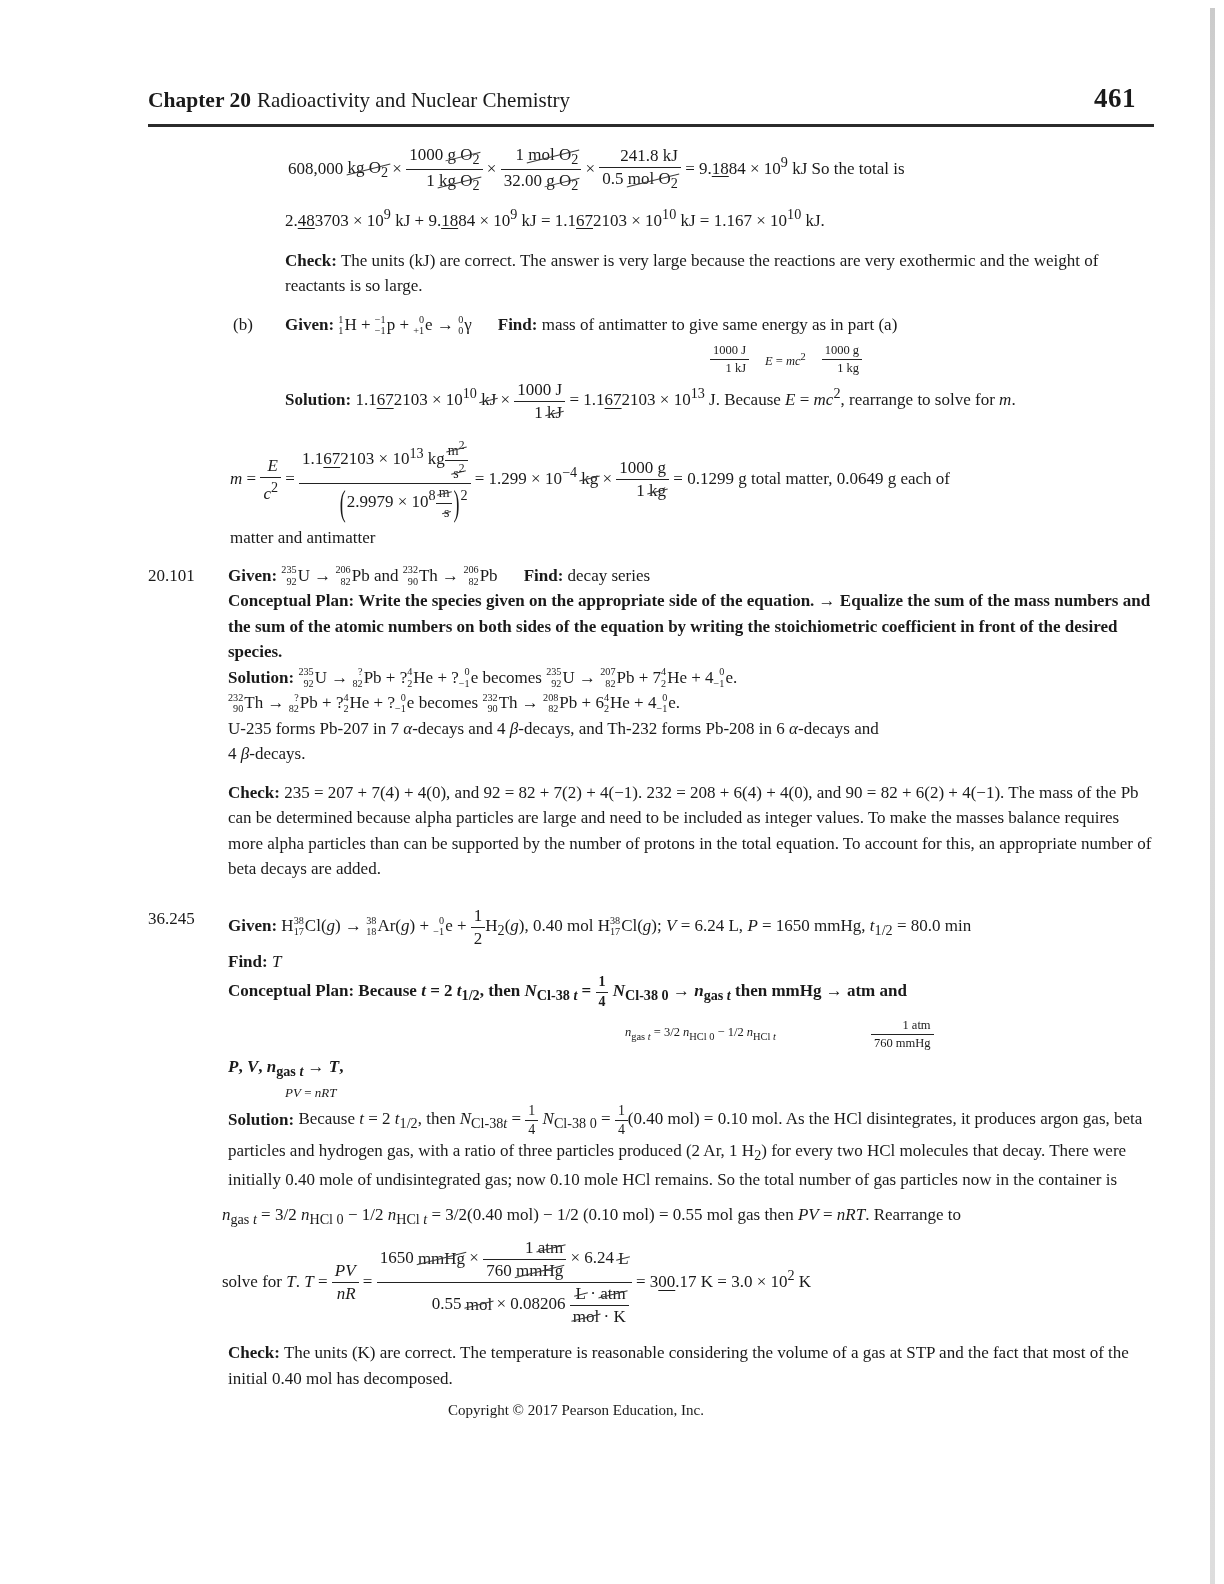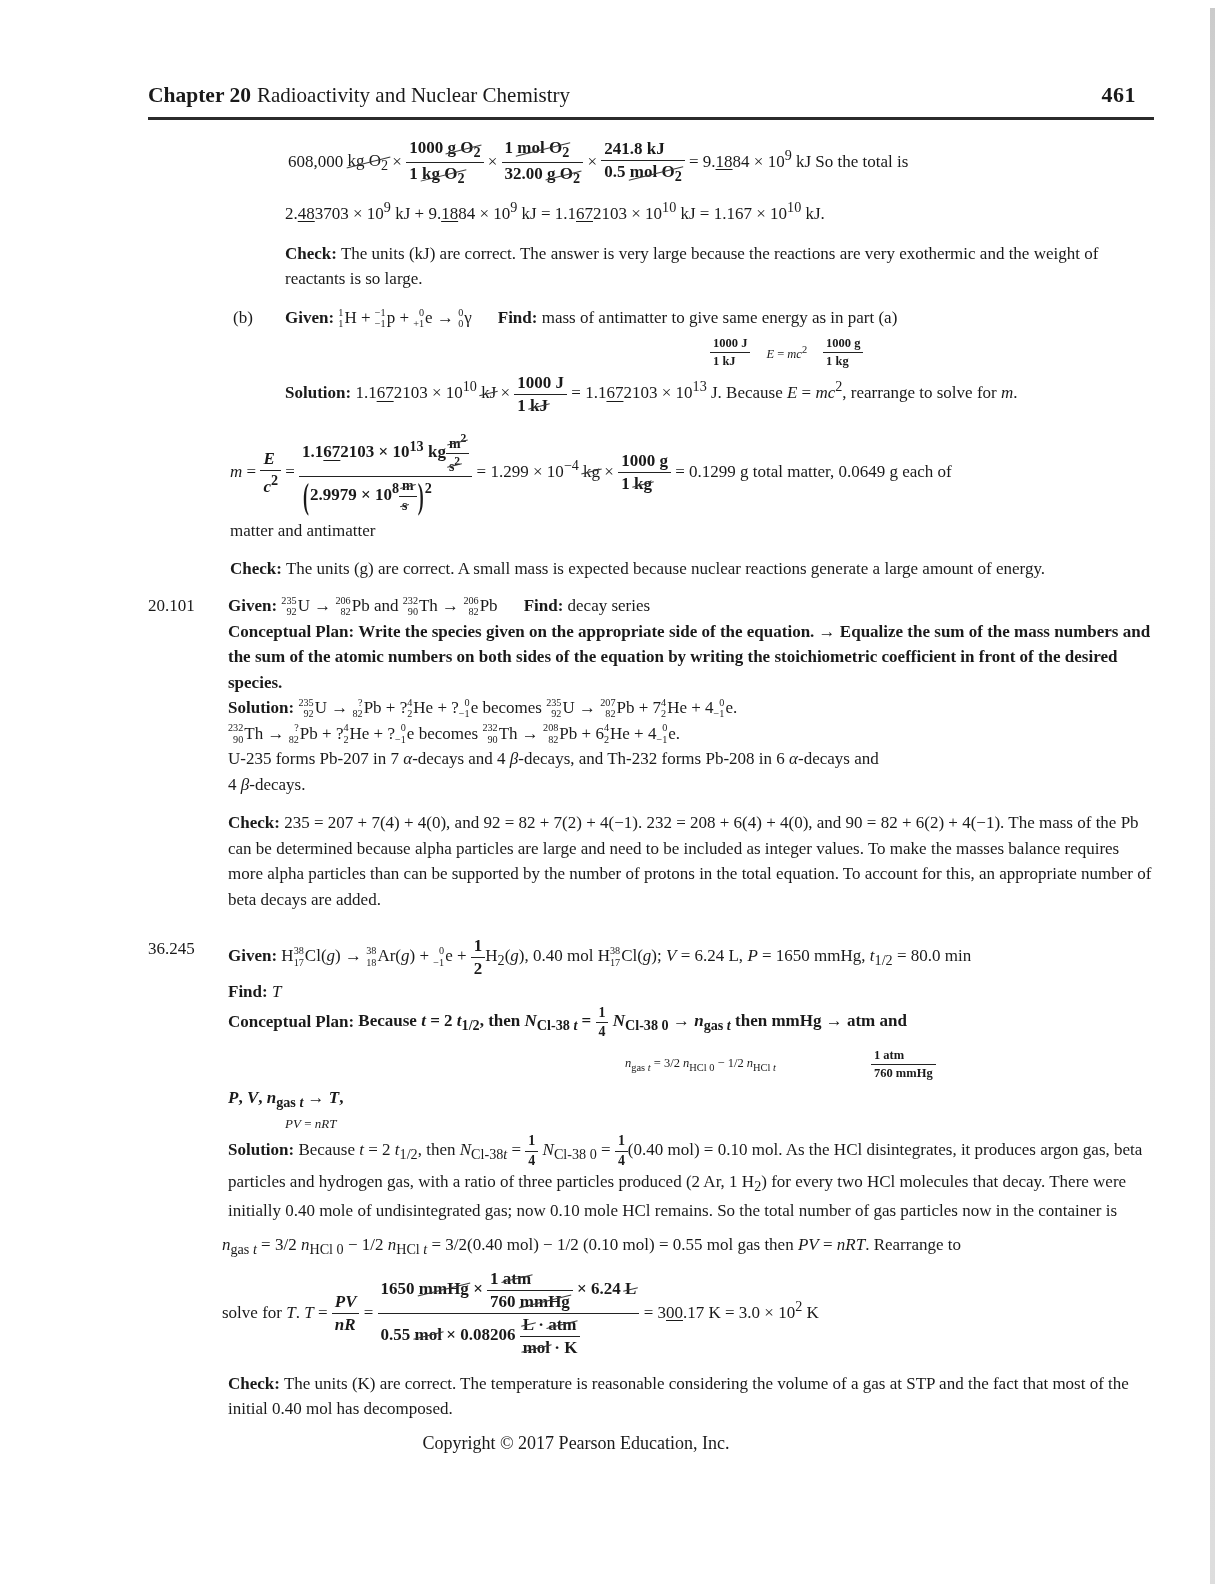--- a/index.html
+++ b/index.html
@@ -14,42 +14,42 @@
     overflow:hidden;
     font-size:17px;
     line-height:1.5;
   }
   
   .scan-line{position:absolute;right:9px;top:8px;bottom:0;width:5px;
     background:linear-gradient(180deg,#b9b9b9,#d8d8d8 20%,#cccccc 60%,#d2d2d2);opacity:.75;}
   header{display:flex;justify-content:space-between;align-items:baseline;}
   .chap{font-size:21px;}
   .chap b{font-size:21.5px;margin-right:6px;}
-  .pageno{font-size:22px;font-weight:bold;letter-spacing:.5px;margin-right:18px;}
+  .pageno{font-size:27px;font-weight:bold;letter-spacing:.5px;margin-right:18px;}
   .rule{border:none;border-top:3px solid #2b2b2b;margin:5px 0 0 0;}
 
   p{margin:0;}
   b.lbl{font-weight:bold;}
   .sp{margin-left:26px;}
   .boldtxt{font-weight:bold;}
 
   
   .ml140{margin-left:140px;}
   .ml137{margin-left:137px;}
   .ml82{margin-left:82px;}
   .eqline{white-space:nowrap;}
 
   
   .prow{display:flex;align-items:flex-start;}
   .plab{flex:none;width:52px;}
   .pnum{flex:none;width:80px;}
   .pbody{flex:1;min-width:0;}
 
   
-  .fr{display:inline-block;vertical-align:middle;text-align:left;line-height:1.18;font-weight:bold;}
+  .fr{display:inline-block;vertical-align:middle;text-align:right;line-height:1.18;}
   .fr>.n{display:block;padding:0 3px 1px;}
   .fr>.d{display:block;border-top:1.3px solid #222;padding:1px 3px 0;}
   .fs{font-size:0.82em;}
 
   
   .nu{display:inline-block;text-align:right;font-size:0.60em;line-height:1.12;
       vertical-align:-0.42em;margin-right:1px;}
   .nu span{display:block;}
 
   
@@ -59,21 +59,21 @@
 
   u{text-decoration:underline;text-underline-offset:2.5px;}
 
   
   .bigp{display:inline-block;transform:scaleY(2.05);font-size:1.05em;padding:0 1px;vertical-align:middle;}
 
   
   .annrow{display:flex;align-items:center;font-size:12.5px;line-height:1.2;}
   .annrow .gap{display:inline-block;}
 
-  .footer{margin-left:-148px;width:1152px;text-align:center;font-size:18px;}
+  .footer{margin-left:-148px;width:1152px;text-align:center;font-size:15px;}
 </style>
 </head>
 <body>
 
 <div class="page">
   <div class="scan-line"></div>
 
   <header>
     <div class="chap">
       <b>Chapter 20</b><span>Radioactivity and Nuclear Chemistry</span>
@@ -96,21 +96,20 @@
         <span><i>E</i> = <i>mc</i><sup>2</sup></span>
         <span class="gap" style="width:16px;"></span>
         <span><span class="fr"><span class="n">1000 g</span><span class="d">1 kg</span></span></span>
       </div>
       <p class="eqline"><b class="lbl">Solution:</b> <span>1.1<u>67</u>2103 × 10<sup>10</sup> <span class="x">kJ</span> × <span class="fr"><span class="n">1000 J</span><span class="d">1 <span class="x">kJ</span></span></span> = 1.1<u>67</u>2103 × 10<sup>13</sup> J. Because <i>E</i> = <i>mc</i><sup>2</sup>, rearrange to solve for <i>m</i>.</span></p>
     </div>
   </div>
 
   <div class="ml82 eqline" style="margin-top:16px;"><i>m</i> = <span class="fr"><span class="n"><i>E</i></span><span class="d"><i>c</i><sup>2</sup></span></span> = <span class="fr"><span class="n">1.1<u>67</u>2103 × 10<sup>13</sup> kg<span class="fr fs"><span class="n"><span class="x">m<sup>2</sup></span></span><span class="d"><span class="x">s<sup>2</sup></span></span></span></span><span class="d"><span class="bigp">(</span>2.9979 × 10<sup>8</sup><span class="fr fs"><span class="n"><span class="x">m</span></span><span class="d"><span class="x">s</span></span></span><span class="bigp">)</span><sup>2</sup></span></span> = 1.299 × 10<sup>−4</sup> <span class="x">kg</span> × <span class="fr"><span class="n">1000 g</span><span class="d">1 <span class="x">kg</span></span></span> = 0.1299 g total matter, 0.0649 g each of</div>
   <div class="ml82" style="margin-top:4px;">matter and antimatter</div>
-  <p class="ml82" style="margin-top:12px;"><b class="lbl">Check:</b> <span>The units (g) are correct. A small mass is expected because nuclear reactions generate a large amount of energy.</span></p>
 
   <div class="prow" style="margin-top:12px;">
     <div class="pnum">20.101</div>
     <div class="pbody">
       <p><b class="lbl">Given:</b> <span><span class="nu"><span>235</span><span>92</span></span>U → <span class="nu"><span>206</span><span>82</span></span>Pb and <span class="nu"><span>232</span><span>90</span></span>Th → <span class="nu"><span>206</span><span>82</span></span>Pb</span><b class="lbl sp">Find:</b> <span>decay series</span></p>
       <p><b class="lbl">Conceptual Plan:</b> <span class="boldtxt">Write the species given on the appropriate side of the equation. → Equalize the sum of the mass numbers and the sum of the atomic numbers on both sides of the equation by writing the stoichiometric coefficient in front of the desired species.</span></p>
       <p class="eqline"><b class="lbl">Solution:</b> <span><span class="nu"><span>235</span><span>92</span></span>U → <span class="nu"><span>?</span><span>82</span></span>Pb + ?<span class="nu"><span>4</span><span>2</span></span>He + ?<span class="nu"><span>0</span><span>−1</span></span>e becomes <span class="nu"><span>235</span><span>92</span></span>U → <span class="nu"><span>207</span><span>82</span></span>Pb + 7<span class="nu"><span>4</span><span>2</span></span>He + 4<span class="nu"><span>0</span><span>−1</span></span>e.</span></p>
       <p class="eqline"><span><span class="nu"><span>232</span><span>90</span></span>Th → <span class="nu"><span>?</span><span>82</span></span>Pb + ?<span class="nu"><span>4</span><span>2</span></span>He + ?<span class="nu"><span>0</span><span>−1</span></span>e becomes <span class="nu"><span>232</span><span>90</span></span>Th → <span class="nu"><span>208</span><span>82</span></span>Pb + 6<span class="nu"><span>4</span><span>2</span></span>He + 4<span class="nu"><span>0</span><span>−1</span></span>e.</span></p>
       <p>U-235 forms Pb-207 in 7 <i>α</i>-decays and 4 <i>β</i>-decays, and Th-232 forms Pb-208 in 6 <i>α</i>-decays and</p>
       <p>4 <i>β</i>-decays.</p>

